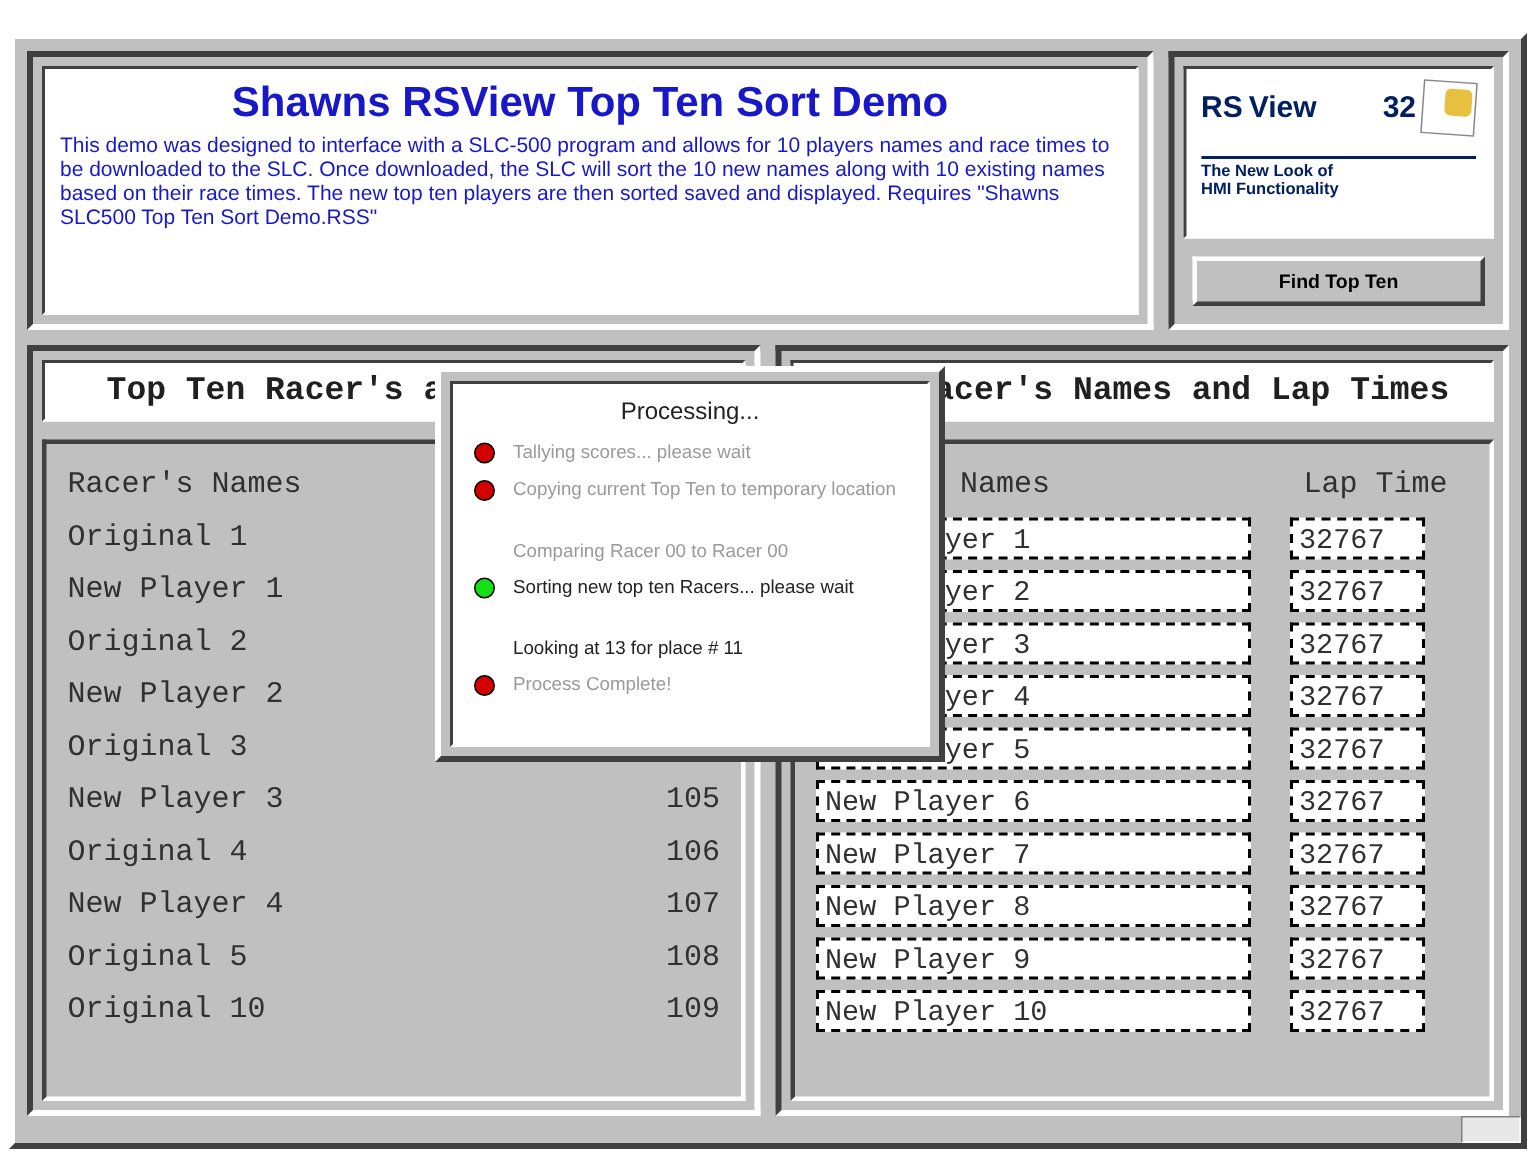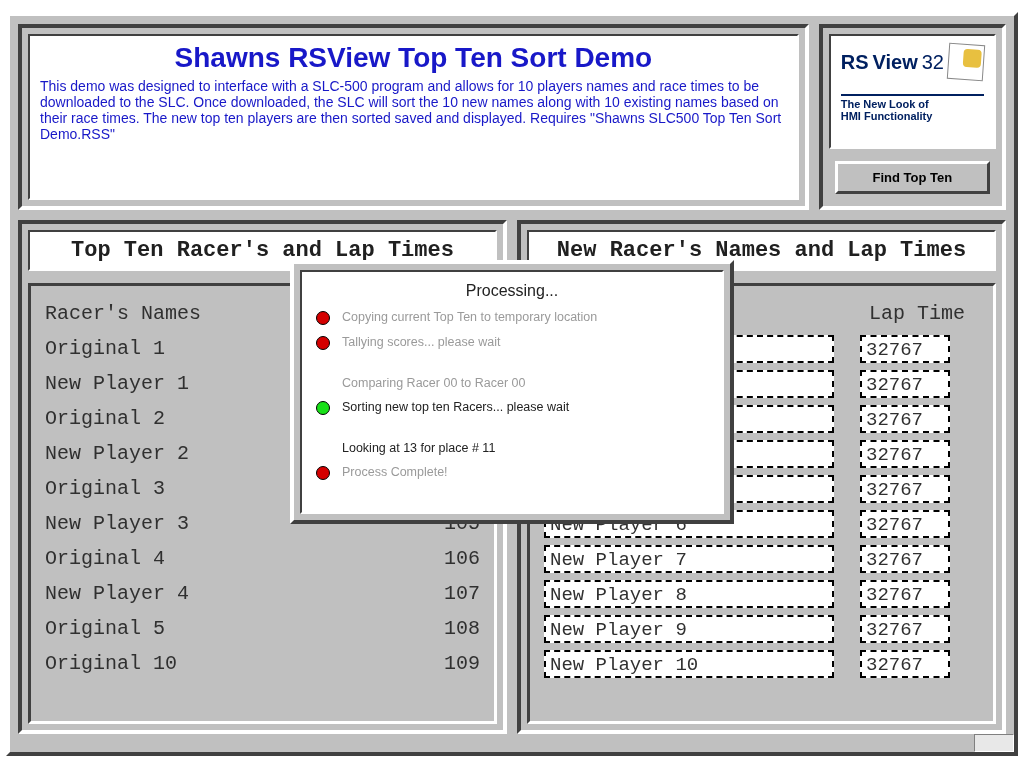--- a/index.html
+++ b/index.html
@@ -3,21 +3,21 @@
 <meta charset="utf-8">
 <style>
   * { box-sizing: border-box; }
   body {
     margin: 0; padding: 0;
     background: #fff;
     font-family: "Comic Sans MS", "Marker Felt", "Segoe Script", cursive, sans-serif;
     width: 1024px; height: 768px; overflow: hidden;
   }
   .outer {
-    position: absolute; left: 6px; top: 12px; width: 1012px; height: 744px;
+    position: absolute; left: 6px; top: 22px; width: 1012px; height: 744px;
     background: #c0c0c0;
     border: 4px solid; border-color: #fff #404040 #404040 #fff;
     padding: 8px;
   }
   .panel {
     background: #c0c0c0;
     border: 4px solid; border-color: #404040 #fff #fff #404040;
     padding: 6px;
   }
   .toprow { display: flex; gap: 10px; height: 186px; }
@@ -35,21 +35,21 @@
     color: #1818c8;
     margin: 0 0 4px 0;
   }
   .app-desc {
     font-size: 14px;
     line-height: 1.15;
     color: #1818c8;
     margin: 0;
   }
   .rs-brand { font-size: 20px; font-weight: bold; color:#002060; display:flex; align-items:center; gap:4px;}
-  .rs-brand .v32 { font-weight:normal; color:#002060;}
+  .rs-brand .v32 { font-weight:bold; color:#002060;margin-left:40px;}
   .rs-tag { font-size:11px; font-weight:bold; color:#002060; border-top:2px solid #002060; margin-top:14px; padding-top:2px;}
   .logo-icon { width:36px; height:36px; background:#fff; border:1px solid #888; position:relative; transform:rotate(4deg); margin-left:auto;}
   .logo-icon::after{content:""; position:absolute; right:2px; top:4px; width:18px; height:18px; background:#e8c040; border-radius:4px;}
   .find-btn {
     margin: 12px 6px 6px 6px;
     background:#c0c0c0;
     border:3px solid; border-color:#fff #404040 #404040 #fff;
     font-family: Tahoma, Arial, sans-serif;
     font-weight:bold; font-size:13px;
     padding:6px 0; text-align:center; cursor:pointer;
@@ -80,21 +80,21 @@
     background:#fff; border:2px dashed #000; padding:0 4px;
     font-family:"Courier New", monospace; font-size:19px;
     height:28px; line-height:26px; overflow:hidden;
   }
   .rname-box { flex:1; max-width: 290px; }
   .rtime-box { width:90px; }
   .right-row { display:flex; align-items:center; gap:26px; height:35px; }
 
   
   .modal {
-    position:absolute; left:290px; top:260px; width:444px;
+    position:absolute; left:290px; top:244px; width:340px;
     background:#c0c0c0; border:4px solid; border-color:#fff #404040 #404040 #fff;
     padding:6px;
   }
   .modal-inner{
     background:#fff; border:2px solid; border-color:#404040 #fff #fff #404040;
     padding:10px 14px 22px 14px;
     font-family: Tahoma, Arial, sans-serif;
   }
   .modal-title{ text-align:center; font-size:16px; color:#222; margin-bottom:10px;}
   .step{ display:flex; align-items:flex-start; gap:12px; margin:10px 0; font-size:12.5px; color:#9a9a9a;}
@@ -241,26 +241,26 @@
 
   <div class="resize-grip"></div>
 </div>
 
 <div class="modal">
   <div class="modal-inner">
     <div class="modal-title">Processing...</div>
 
     <div class="step">
       <span class="dot red"></span>
-      <span>Copying current Top Ten to temporary location</span>
+      <span>Tallying scores... please wait</span>
     </div>
 
     <div class="step">
       <span class="dot red"></span>
-      <span>Tallying scores... please wait</span>
+      <span>Copying current Top Ten to temporary location</span>
     </div>
     <div class="sub dim">Comparing Racer 00  to Racer 00</div>
 
     <div class="step active">
       <span class="dot green"></span>
       <span>Sorting new top ten Racers... please wait</span>
     </div>
     <div class="sub">Looking at 13  for place # 11</div>
 
     <div class="step">

